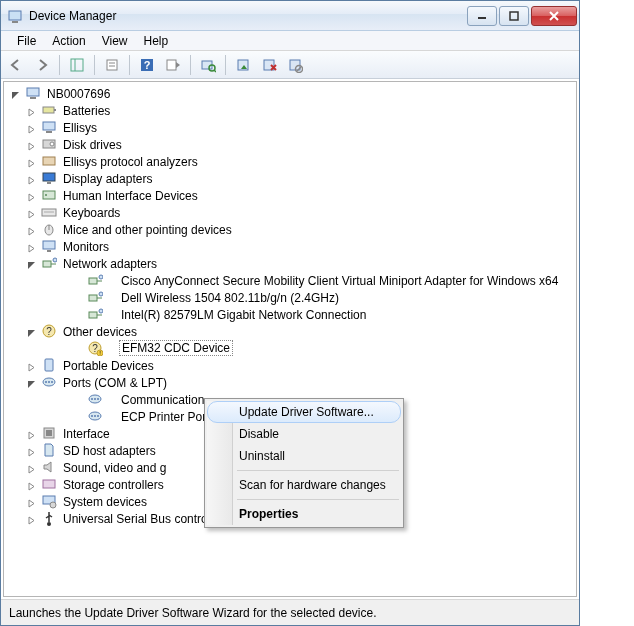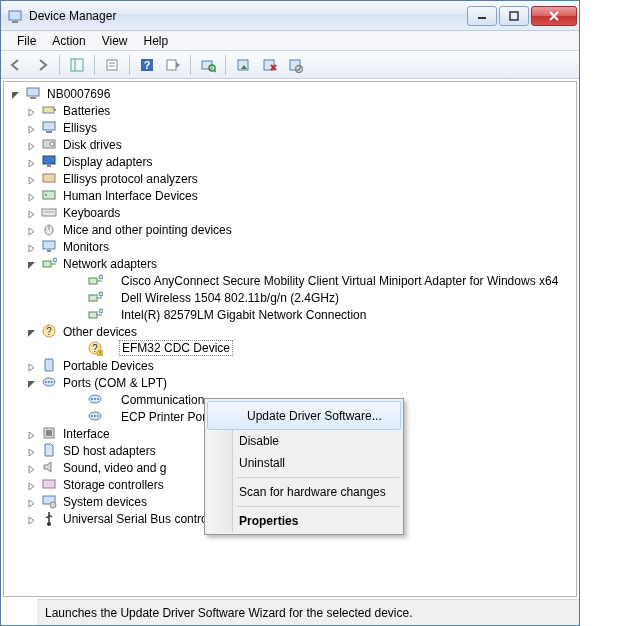--- a/index.html
+++ b/index.html
@@ -83,27 +83,27 @@
     position:absolute; left:2px; top:2px; bottom:2px; width:26px;
     background: linear-gradient(to right,#f6f6f6,#e9e9e9);
     border-right:1px solid #d0d0d0;
   }
   .ctxitem {
     position:relative; height:22px; display:flex; align-items:center;
     padding-left:32px; z-index:1; font-size:12px;
   }
   .ctxitem.hover {
     background: linear-gradient(#f4f8fe,#dcebfc);
-    border:1px solid #aecff7; border-radius:2px; padding-left:39px; height:29px;
+    border:1px solid #aecff7; border-radius:10px; padding-left:31px; height:22px;
   }
   .ctxsep { height:1px; background:#d0d0d0; margin:3px 2px 3px 30px; position:relative; z-index:1;}
   .ctxitem.bold { font-weight:bold; }
   .statusbar {
     height: 26px; border-top:1px solid #d7d7d7; display:flex; align-items:center;
-    padding: 0 8px; background:#f0f0f0; color:#000;margin-left:36px;
+    padding: 0 8px; background:#f0f0f0; color:#000;
   }
   
   svg { display:block; }
 </style>
 </head>
 <body>
 
 <div class="window">
 
   <div class="titlebar">
@@ -266,38 +266,38 @@
           <span class="label">Disk drives</span>
         </div>
         <div class="node l1">
           <span class="exp">
             <svg width="9" height="9">
               <path d="M2 1 L7 4.5 L2 8 Z" fill="#fff" stroke="#888"></path>
             </svg>
           </span>
           <span class="icon">
             <svg width="16" height="16">
+              <rect x="2" y="4" width="12" height="8" fill="#e8d5b5" stroke="#a08050"></rect>
+            </svg>
+          </span>
+          <span class="label">Ellisys protocol analyzers</span>
+        </div>
+        <div class="node l1">
+          <span class="exp">
+            <svg width="9" height="9">
+              <path d="M2 1 L7 4.5 L2 8 Z" fill="#fff" stroke="#888"></path>
+            </svg>
+          </span>
+          <span class="icon">
+            <svg width="16" height="16">
               <rect x="2" y="3" width="12" height="8" fill="#3a7bd5" stroke="#345"></rect>
               <rect x="6" y="12" width="4" height="2" fill="#888"></rect>
             </svg>
           </span>
           <span class="label">Display adapters</span>
-        </div>
-        <div class="node l1">
-          <span class="exp">
-            <svg width="9" height="9">
-              <path d="M2 1 L7 4.5 L2 8 Z" fill="#fff" stroke="#888"></path>
-            </svg>
-          </span>
-          <span class="icon">
-            <svg width="16" height="16">
-              <rect x="2" y="4" width="12" height="8" fill="#e8d5b5" stroke="#a08050"></rect>
-            </svg>
-          </span>
-          <span class="label">Ellisys protocol analyzers</span>
         </div>
         <div class="node l1">
           <span class="exp">
             <svg width="9" height="9">
               <path d="M2 1 L7 4.5 L2 8 Z" fill="#fff" stroke="#888"></path>
             </svg>
           </span>
           <span class="icon">
             <svg width="16" height="16">
               <rect x="2" y="4" width="12" height="8" fill="#d7e7d7" stroke="#5a8a5a"></rect>

